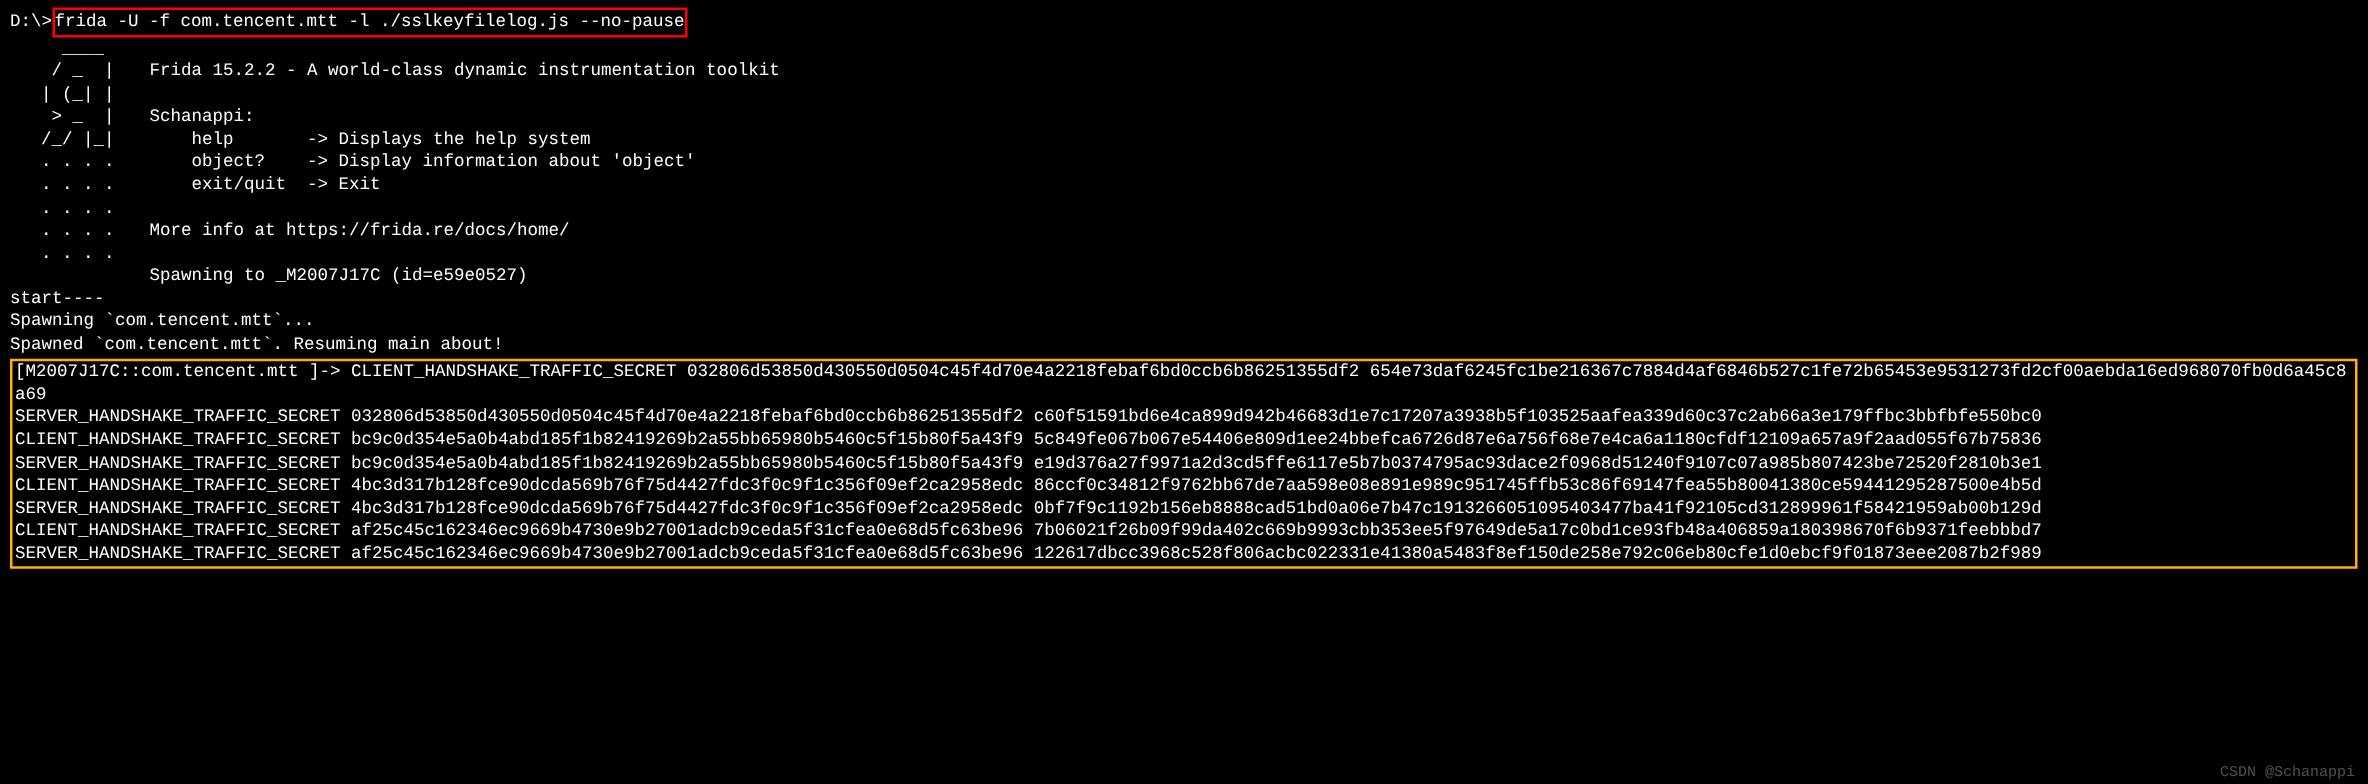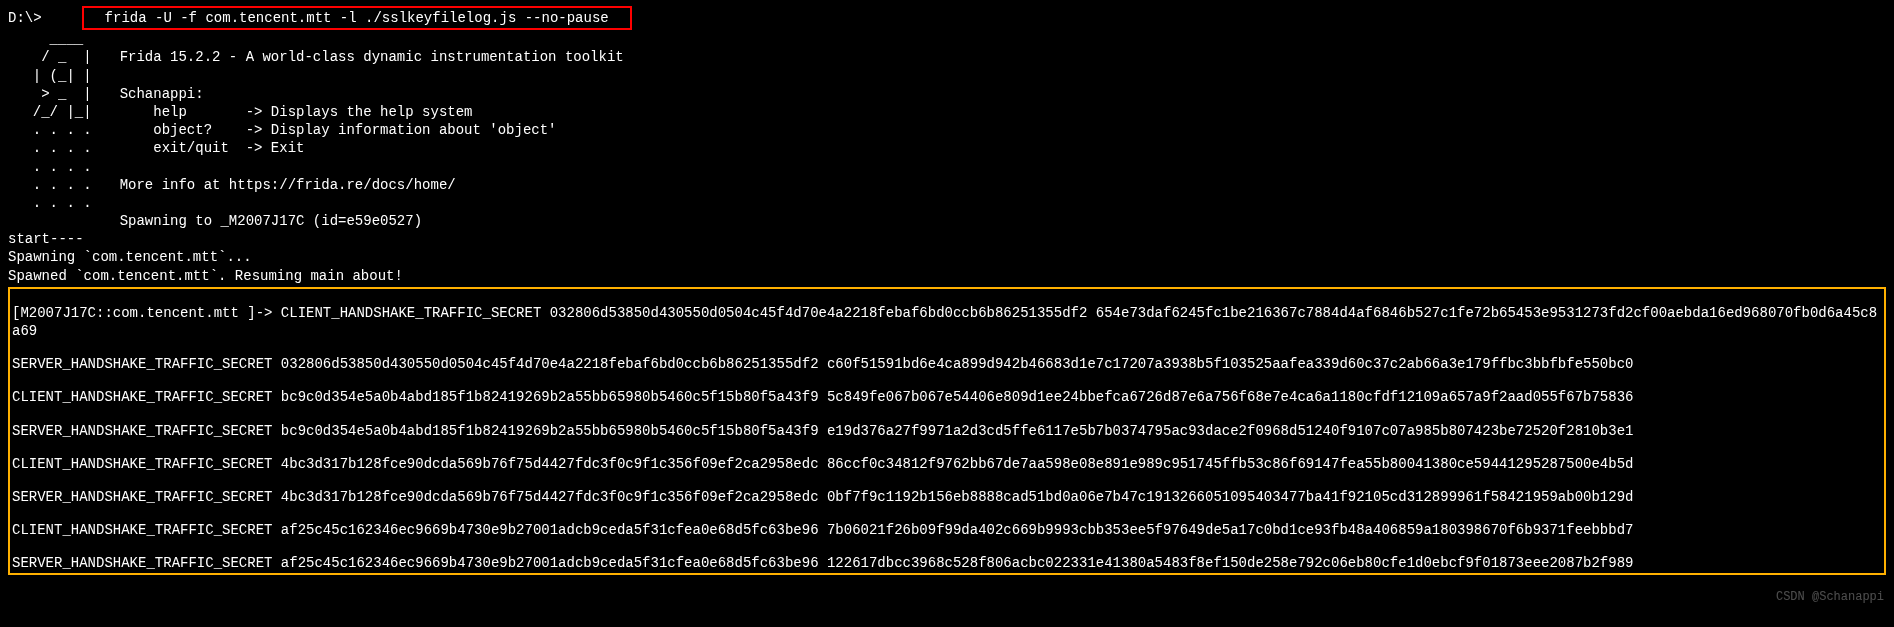--- a/index.html
+++ b/index.html
@@ -13,22 +13,21 @@
     height: 627px;
     overflow: hidden;
     line-height: 1.3;
   }
   .terminal {
     padding: 6px 8px;
   }
   .red-box {
     display: inline-block;
     border: 2px solid #ff0000;
-    padding: 1px 21px;
-    margin-left: 40px;
+    padding: 1px 0;
   }
   .prompt-line {
     display: flex;
     align-items: center;
   }
   .ascii-art {
     display: inline-block;
     vertical-align: top;
     white-space: pre;
     margin-left: 8px;
@@ -48,26 +47,25 @@
   }
   .orange-box {
     border: 2px solid #ffb000;
     padding: 0 2px;
     margin-top: 2px;
   }
   .secret-line {
     white-space: pre-wrap;
     word-break: break-all;
     color: #ffffff;
-    margin-top: 15px;
   }
   .watermark {
     position: absolute;
     right: 10px;
-    bottom: 21px;
+    bottom: 0;
     color: rgba(255,255,255,0.3);
     font-size: 12px;
   }
 </style>
 </head>
 <body>
 
 <div class="terminal">
 
   <div class="prompt-line">

